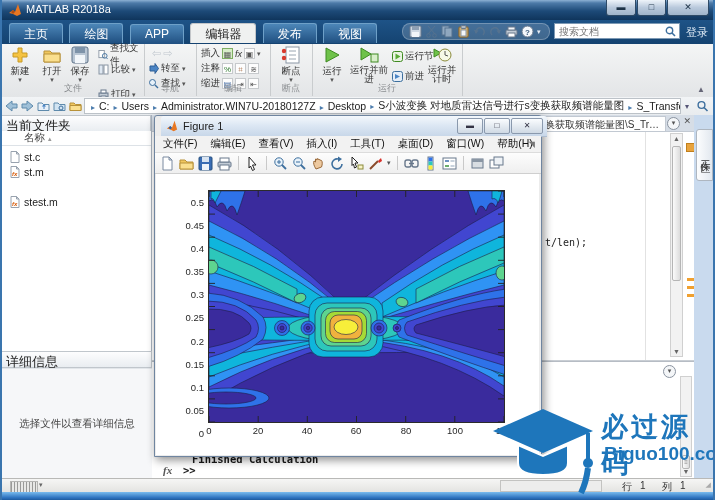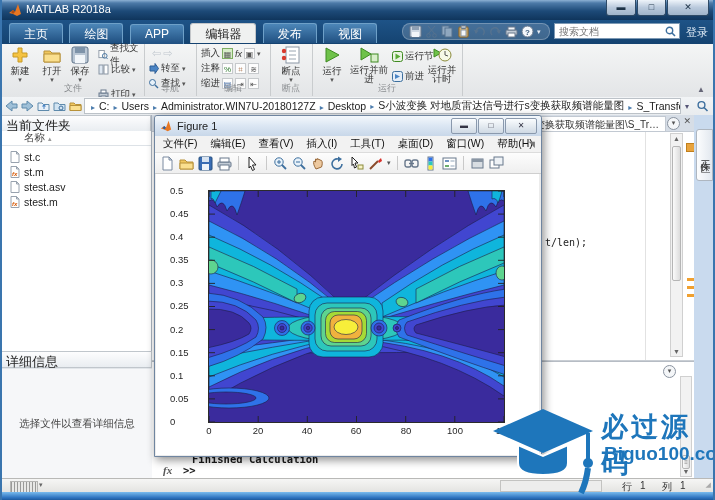--- a/index.html
+++ b/index.html
@@ -84,34 +84,34 @@
 
   
   .statusbar{left:0;top:478px;width:100%;height:14px;background:linear-gradient(180deg,#f6f6f5,#e2e2e0);
     border-top:1px solid #b9b9b7;font-size:10px;color:#333;}
   .inset{position:absolute;height:10px;top:1px;border:1px solid #c3c3c1;background:#ededec;}
   .bottomedge{left:0;top:492px;width:100%;height:8px;background:linear-gradient(180deg,#79bbee,#2f74c0 70%,#1d5a9e);}
 
   
   .figwin{left:152px;top:115px;width:386px;height:340px;background:#ececec;
     border:1px solid #6f85a0;border-radius:3px 3px 0 0;box-shadow:2px 3px 10px rgba(0,0,0,0.45);}
-  .figtitle{position:absolute;left:0;top:0;width:100%;height:20px;border-radius:3px 3px 0 0;
+  .figtitle{position:absolute;left:6px;top:0;width:100%;height:20px;border-radius:3px 3px 0 0;
     background:linear-gradient(180deg,#f4f8fc,#dde8f4 45%,#c8d7e9);border-bottom:1px solid #aebdd0;
     font-size:11px;color:#222;}
   .figbtn{height:14px;border:1px solid #8a99ad;background:linear-gradient(180deg,#fafcfe,#cfd9e4);
     color:#334;font-size:8px;line-height:13px;text-align:center;border-radius:2px;margin-left:1px;width:24px;}
   .figmenu{position:absolute;left:0;top:20px;width:100%;height:17px;background:#f2f2f2;border-bottom:1px solid #dcdcdc;
     display:flex;align-items:center;gap:13px;padding-left:8px;font-size:10.5px;color:#111;box-sizing:border-box;}
   .figtools{position:absolute;left:0;top:37px;width:100%;height:21px;background:linear-gradient(180deg,#fdfdfd,#efefef);
     border-bottom:1px solid #cfcfcf;display:flex;align-items:center;gap:4px;padding-left:5px;box-sizing:border-box;}
   .ficon{width:15px;height:15px;flex:0 0 auto;}
   .tsep{width:1px;height:14px;background:#c9c9c9;margin:0 2px;flex:0 0 auto;}
   .figcanvas{position:absolute;left:1px;top:58px;width:383px;height:281px;background:#fff;}
   .plotbox{position:absolute;left:52px;top:16px;width:295px;height:231px;border:1px solid #2b2b2b;}
-  .ytick{position:absolute;width:34px;text-align:left;font-size:9.5px;color:#262626;left:14px;}
+  .ytick{position:absolute;width:34px;text-align:right;font-size:9.5px;color:#262626;left:14px;margin-top:12px;}
   .xtick{position:absolute;width:30px;text-align:center;font-size:9.5px;color:#262626;top:251px;}
 
   
   .watermark{left:483px;top:401px;width:232px;height:97px;z-index:60;}
   .wm-t1{position:absolute;left:116px;top:8px;font-size:27px;font-weight:bold;color:#1e76bb;letter-spacing:3px;}
   .wm-t2{position:absolute;left:119px;top:42px;font-size:19px;font-weight:bold;color:#1e76bb;}
 </style>
 </head>
 <body>
 
@@ -386,27 +386,20 @@
         </svg>
       <span>st.c</span>
     </div>
     <div class="filerow" style="top:49px">
       <svg class="docicon" viewBox="0 0 10 12">
           <path d="M1,0.5 h5.5 l2.5,2.5 v8.5 h-8 z" fill="#fff" stroke="#98a2ae"></path>
           <path d="M6.5,0.5 l2.5,2.5 h-2.5 z" fill="#dfe5eb" stroke="#98a2ae"></path>
           <text x="2" y="9.5" font-size="6" font-style="italic" fill="#d45500" font-weight="bold">fx</text>
         </svg>
       <span>st.m</span>
-    </div>
-    <div class="filerow" style="top:64px">
-      <svg class="docicon" viewBox="0 0 10 12">
-          <path d="M1,0.5 h5.5 l2.5,2.5 v8.5 h-8 z" fill="#fff" stroke="#98a2ae"></path>
-          <path d="M6.5,0.5 l2.5,2.5 h-2.5 z" fill="#dfe5eb" stroke="#98a2ae"></path>
-        </svg>
-      <span>stest.asv</span>
     </div>
     <div class="filerow" style="top:79px">
       <svg class="docicon" viewBox="0 0 10 12">
           <path d="M1,0.5 h5.5 l2.5,2.5 v8.5 h-8 z" fill="#fff" stroke="#98a2ae"></path>
           <path d="M6.5,0.5 l2.5,2.5 h-2.5 z" fill="#dfe5eb" stroke="#98a2ae"></path>
           <text x="2" y="9.5" font-size="6" font-style="italic" fill="#d45500" font-weight="bold">fx</text>
         </svg>
       <span>stest.m</span>
     </div>
     <div class="abs" style="left:0;top:236px;width:150px">

